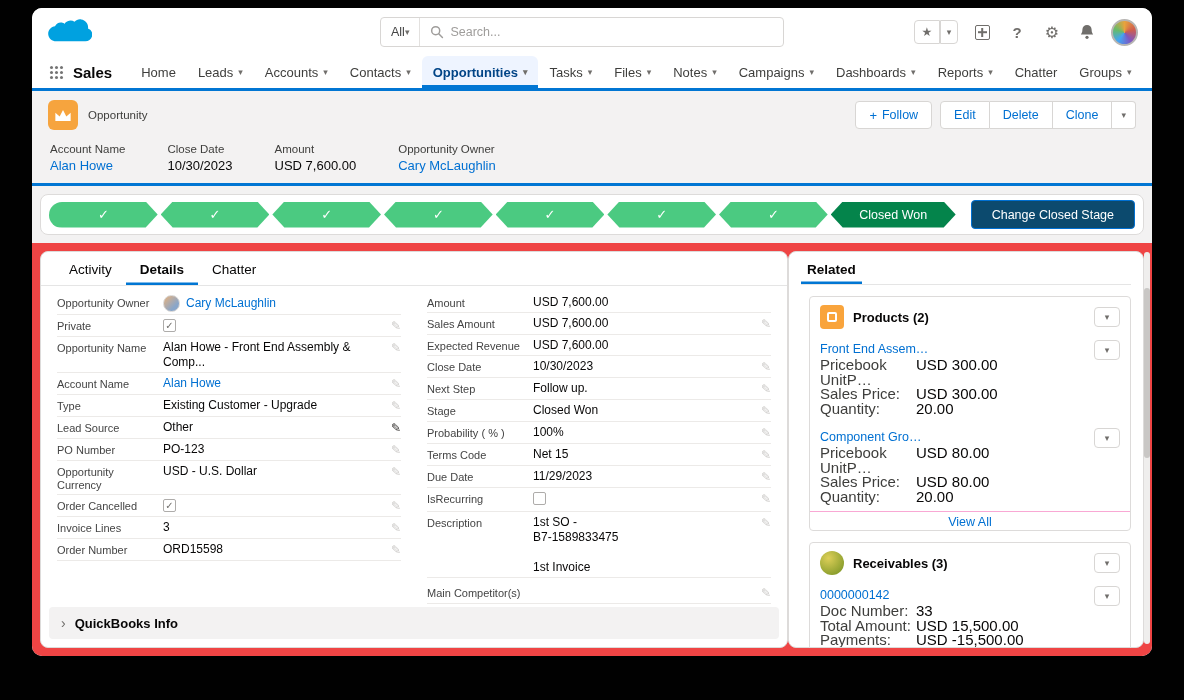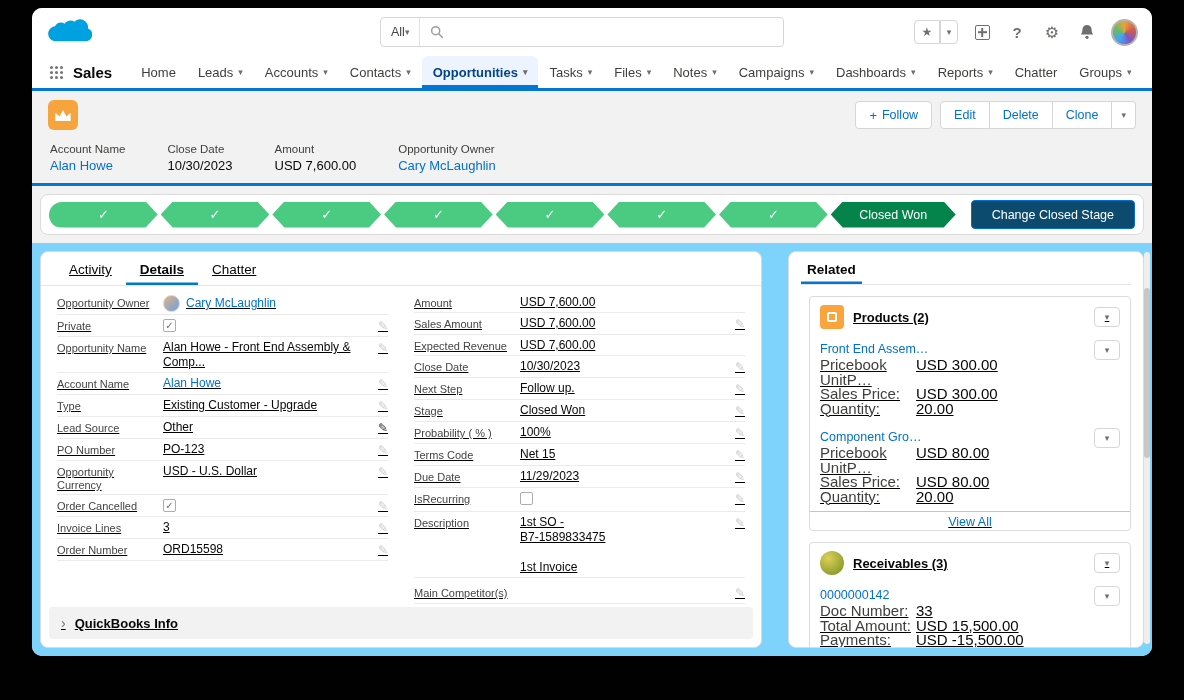--- a/index.html
+++ b/index.html
@@ -73,21 +73,21 @@
   .path-section { background:#f3f2f2; padding:8px; flex:0 0 auto; }
   .path-card { background:#fff; border:1px solid #dddbda; border-radius:8px; padding:5px 8px; display:flex; align-items:center; gap:12px; }
   .path { flex:1; display:flex; }
   .chev { flex:1; height:26px; background:#4bca81; margin-right:3px; display:flex; align-items:center; justify-content:center; color:#fff; font-size:12px;
     clip-path:polygon(12px 0, calc(100% - 12px) 0, 100% 50%, calc(100% - 12px) 100%, 12px 100%, 0 50%); cursor:pointer; }
   .chev:first-child { clip-path:polygon(0 0, calc(100% - 12px) 0, 100% 50%, calc(100% - 12px) 100%, 0 100%); border-radius:13px 0 0 13px; }
   .chev.won { background:#04844b; flex:1.15; font-size:12.5px; }
   .check-glyph { font-size:13px; }
   .primary-btn { background:#0c4a6e; color:#fff; border:1px solid #0070d2; border-radius:4px; height:29px; padding:0 20px; font-size:12.5px; cursor:pointer; font-family:"Liberation Sans",sans-serif; flex:0 0 auto; }
   
-  .main { flex:1; background:#7dd3fc; padding:8px; display:flex; gap:26px; overflow:hidden;text-decoration:underline; }
+  .main { flex:1; background:#ef4444; padding:8px; display:flex; gap:0; overflow:hidden; }
   .left-card { flex:1; background:#fff; border:1px solid #dddbda; border-radius:8px; display:flex; flex-direction:column; overflow:hidden; }
   .tabs { display:flex; padding:0 14px; border-bottom:1px solid #e5e5e5; flex:0 0 auto; }
   .tab { padding:10px 14px 8px; font-size:13.5px; color:#080707; cursor:pointer; }
   .tab.active { font-weight:bold; box-shadow:inset 0 -2.5px 0 #0176d3; }
   .form { flex:1; display:flex; gap:26px; padding:6px 16px 0; overflow:hidden; }
   .col { flex:1; min-width:0; }
   .frow { display:flex; align-items:flex-start; border-bottom:1px solid #eceae8; padding:3px 0 2px; min-height:20px; }
   .flabel { width:106px; min-width:106px; font-size:11px; line-height:13px; color:#444; padding-right:8px; padding-top:2px; }
   .fvalue { flex:1; font-size:12px; line-height:15px; color:#080707; min-width:0; word-wrap:break-word; }
   .fvalue.prelines { white-space:pre-line; }
@@ -135,20 +135,21 @@
     </svg>
     <div class="searchbox">
       <div class="scope">
         <span>All</span>
         <span class="caret-glyph">▾</span>
       </div>
       <svg class="mag" width="14" height="14" viewBox="0 0 16 16">
         <circle cx="6.5" cy="6.5" r="4.6" fill="none" stroke="#9f9d9b" stroke-width="1.7"></circle>
         <line x1="10" y1="10" x2="14.2" y2="14.2" stroke="#9f9d9b" stroke-width="1.7" stroke-linecap="round"></line>
       </svg>
+      <input type="text" placeholder="Search..." style="">
     </div>
     <div class="util-right">
       <div class="star-combo">
         <button class="star-btn">
             <span>★</span>
           </button>
         <button class="star-dd">
             <span class="caret-glyph">▾</span>
           </button>
       </div>
@@ -230,20 +231,21 @@
   </div>
 
   <div class="pagehead">
     <div class="title-row">
       <div class="entity-icon">
         <svg width="18" height="13" viewBox="0 0 20 14">
             <path fill="#fff" d="M1.5 13 L1.5 4 L6.3 8 L10 1 L13.7 8 L18.5 4 L18.5 13 Z"></path>
           </svg>
       </div>
       <div>
+        <div class="entity-label">Opportunity</div>
       </div>
       <div class="head-actions">
         <button class="btn">
           <span class="plus-glyph">+</span>
           <span>Follow</span>
         </button>
         <div class="btn-group">
           <button class="btn">Edit</button>
           <button class="btn">Delete</button>
           <button class="btn">Clone</button>

